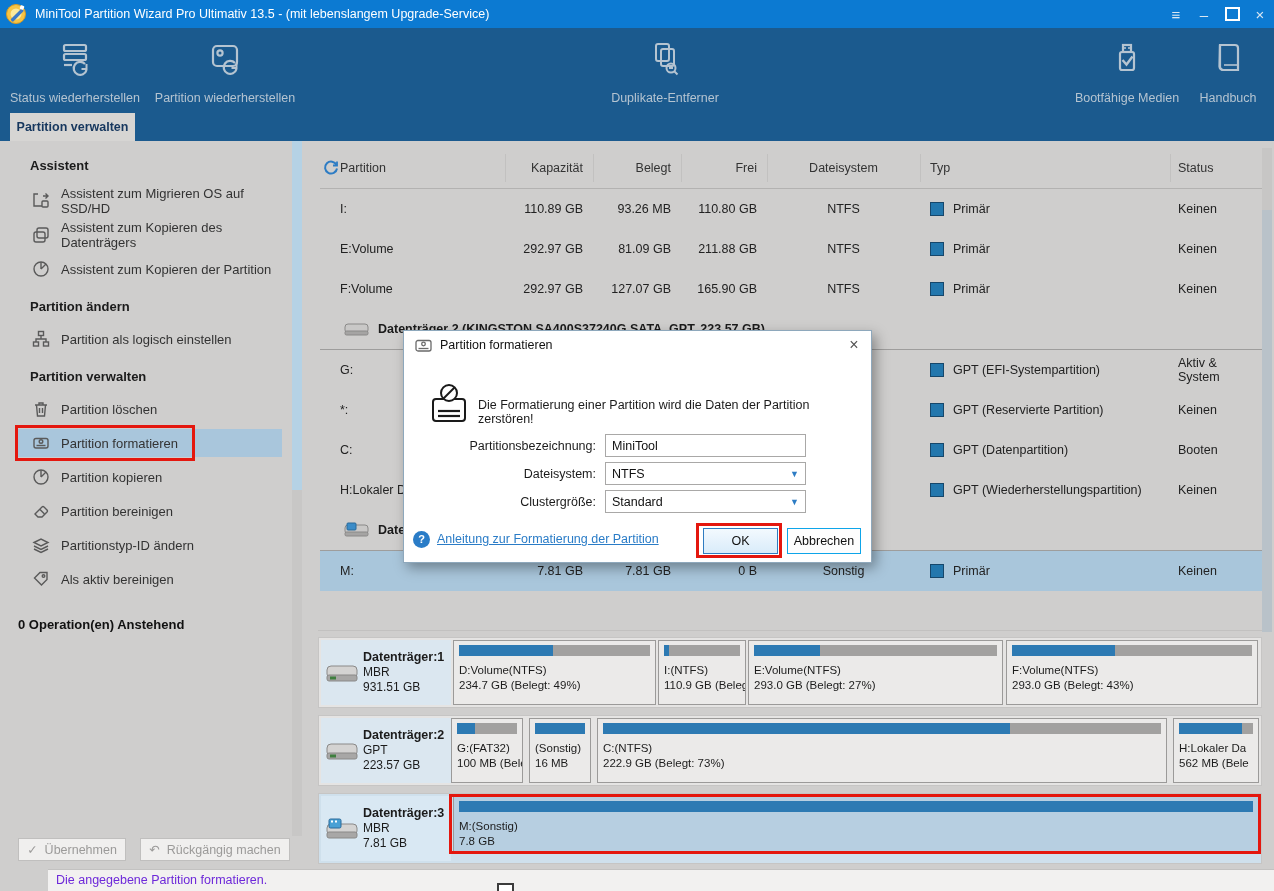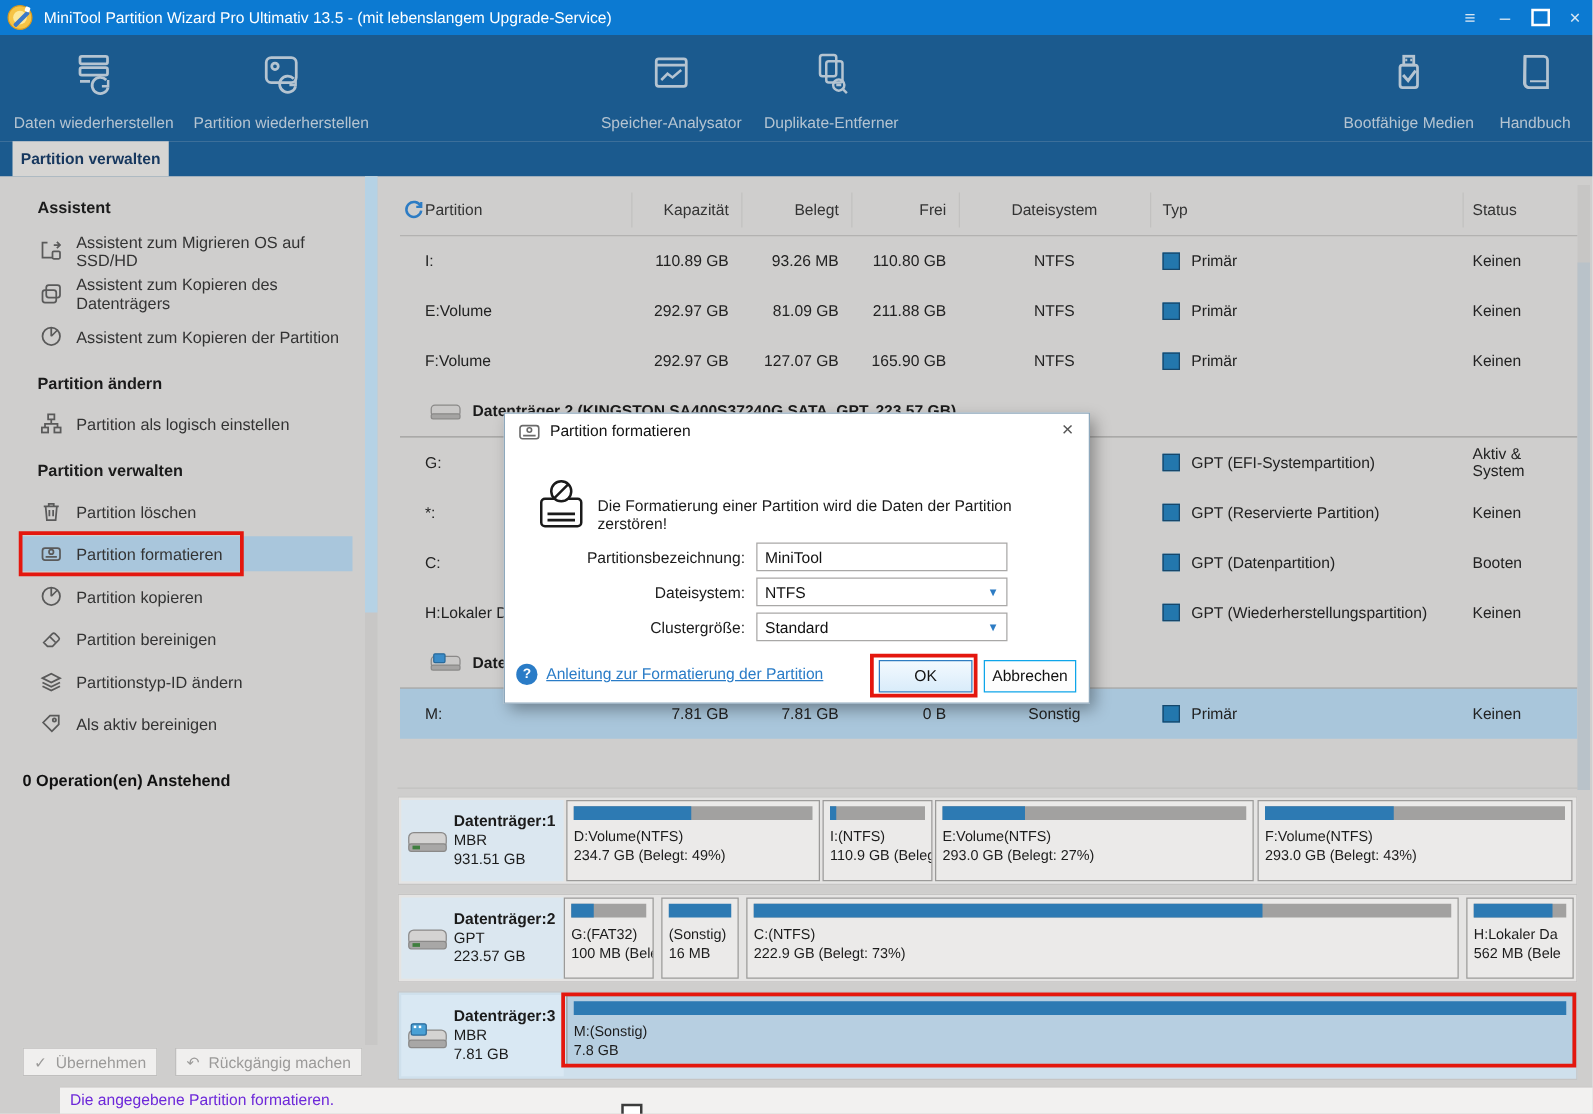--- a/index.html
+++ b/index.html
@@ -141,38 +141,30 @@
 
   <div class="abs toolbar">
     <div class="tb-item" style="left:5px;width:140px;">
       <svg width="34" height="36" viewBox="0 0 34 36" fill="none" stroke="#b5c4d1" stroke-width="2.2">
         <rect x="6" y="4" width="22" height="6" rx="1.5"></rect>
           <rect x="6" y="13" width="22" height="6" rx="1.5"></rect>
         <path d="M6 24 h8"></path>
           <path d="M27 23 a6.5 6.5 0 1 0 1.5 6"></path>
           <path d="M28.5 23 v5 h-5" stroke-width="2"></path>
       </svg>
-      <span class="tb-label">Daten wiederherstellen</span>
+      <span class="tb-label">Status wiederherstellen</span>
     </div>
     <div class="tb-item" style="left:150px;width:150px;">
       <svg width="34" height="36" viewBox="0 0 34 36" fill="none" stroke="#b5c4d1" stroke-width="2.2">
         <rect x="5" y="5" width="24" height="20" rx="4"></rect>
           <circle cx="12" cy="12" r="2.6"></circle>
         <path d="M27 22 a6.5 6.5 0 1 0 1.5 6"></path>
           <path d="M28.5 22 v5 h-5" stroke-width="2"></path>
       </svg>
       <span class="tb-label">Partition wiederherstellen</span>
-    </div>
-    <div class="tb-item" style="left:472px;width:130px;">
-      <svg width="34" height="36" viewBox="0 0 34 36" fill="none" stroke="#b5c4d1" stroke-width="2.2">
-        <rect x="5" y="6" width="24" height="22" rx="2"></rect>
-          <path d="M5 11 h24"></path>
-        <path d="M9 23 l5 -5 l4 3 l7 -6" stroke-width="2"></path>
-      </svg>
-      <span class="tb-label">Speicher-Analysator</span>
     </div>
     <div class="tb-item" style="left:606px;width:118px;">
       <svg width="34" height="36" viewBox="0 0 34 36" fill="none" stroke="#b5c4d1" stroke-width="2">
         <rect x="8" y="3" width="13" height="17" rx="2"></rect>
           <rect x="13" y="8" width="13" height="17" rx="2"></rect>
         <circle cx="23" cy="27" r="4.5"></circle>
           <path d="M21 27 h4"></path>
           <path d="M26.5 30.5 l3 3"></path>
       </svg>
       <span class="tb-label">Duplikate-Entferner</span>

